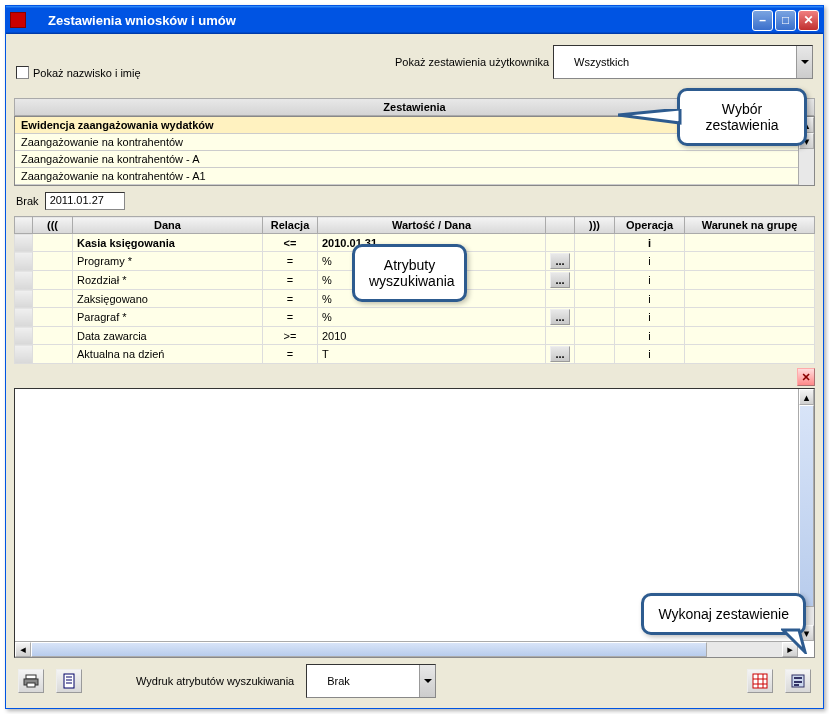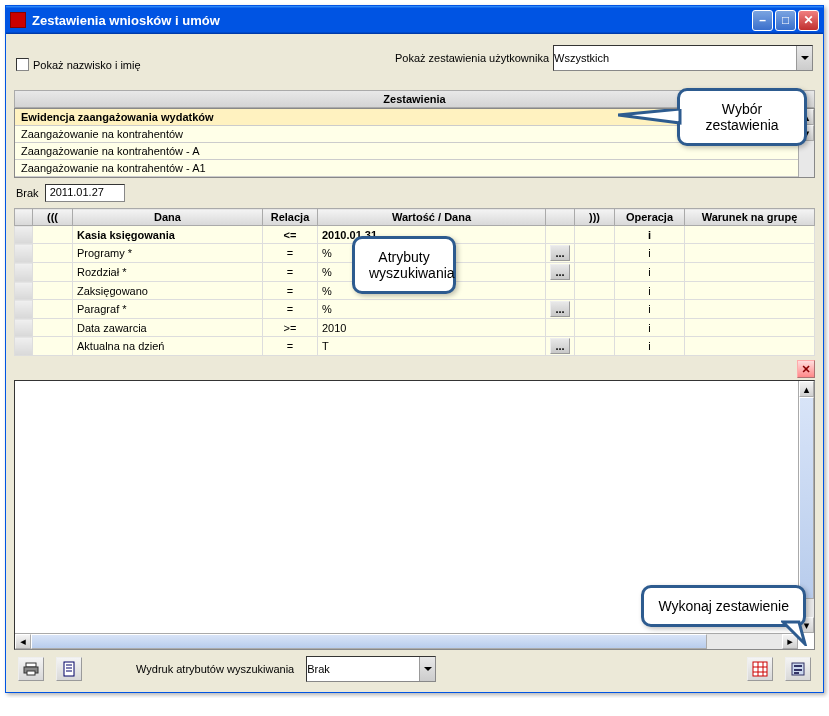--- a/index.html
+++ b/index.html
@@ -23,21 +23,21 @@
   padding: 0 4px;
   color: #fff;
 }
 .titlebar-icon {
   width: 16px; height: 16px; 
   background: #c00;
   border: 1px solid #800;
   margin-right: 6px;
   display: inline-block;
 }
-.titlebar-text { flex: 1; font-weight: bold; font-size: 13px; }
+.titlebar-text { flex: 1; font-weight: bold; font-size: 13px; margin-left: 16px; }
 .titlebar-buttons { display: flex; gap: 2px; }
 .tb-btn {
   width: 21px; height: 21px;
   background: linear-gradient(to bottom, #7ba4e0, #3a6fcc);
   border: 1px solid #fff;
   border-radius: 3px;
   color: #fff;
   font-weight: bold;
   display: flex; align-items: center; justify-content: center;
   cursor: pointer;
@@ -55,25 +55,25 @@
   padding: 3px 2px;
   margin-bottom: 16px;
   gap: 7px;
 }
 .checkbox-wrap { display: flex; align-items: center; gap: 4px; flex: 1;}
 .checkbox { width: 13px; height: 13px; border: 1px inset #888; background: #fff; display: inline-block; }
 .dropdown-wrap { display: flex; align-items: center; gap: 4px; }
 .dropdown {
   background: #fff;
   border: 1px inset #888;
-  height: 26px;
+  height: 34px;
   width: 130px;
   display: flex;
   align-items: center;
-  padding: 0 0;
+  padding: 0 20px;
   position: relative;
 }
 .dd-arrow {
   position: absolute; right: 0; top: 0; bottom: 0;
   width: 16px;
   background: linear-gradient(#e8e8e8,#ccc);
   border-left: 1px solid #999;
   display: flex; align-items: center; justify-content: center;
 }
 .dd-arrow::after { content: ""; border: 4px solid transparent; border-top-color: #000; margin-top: 4px;}
@@ -349,21 +349,21 @@
                 <td style="text-align:center">=</td>
                 <td>T</td>
                 <td style="text-align:center"><span class="elipsis-btn">...</span></td>
                 <td></td>
                 <td style="text-align:center">i</td>
                 <td></td>
               </tr>
             </tbody>
       </table>
 
-      <div class="callout" style="top: 28px; left: 338px; width: 104px;">
+      <div class="callout" style="top: 28px; left: 338px; width: 115px;">
         <span style="white-space:pre-line">Atrybuty
 wyszukiwania</span>
       </div>
       </div>
 
       <div class="close-panel-btn">
         <div class="close-red">✕</div>
       </div>
     </div>
 

